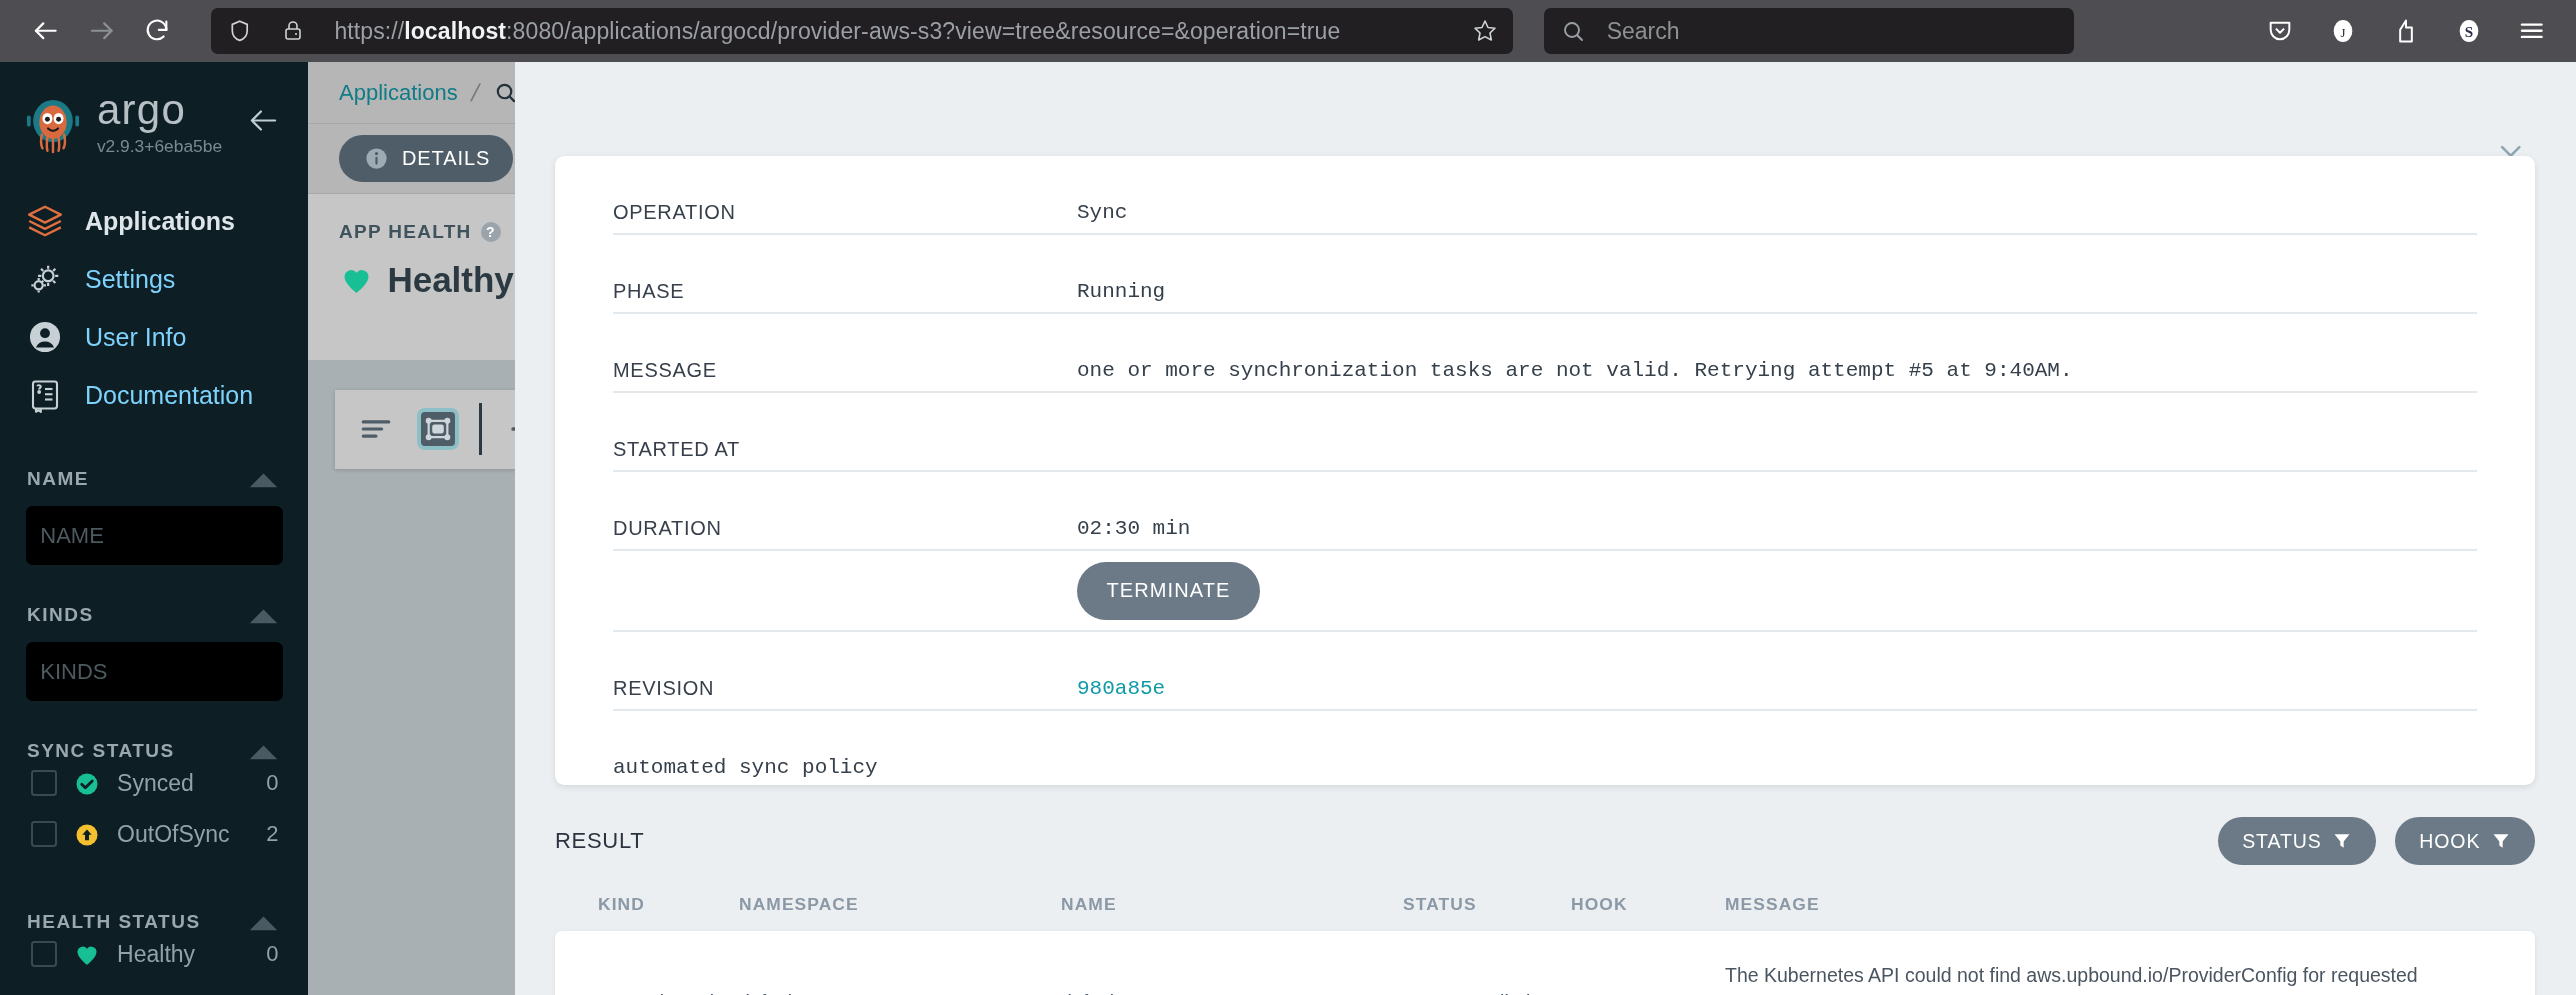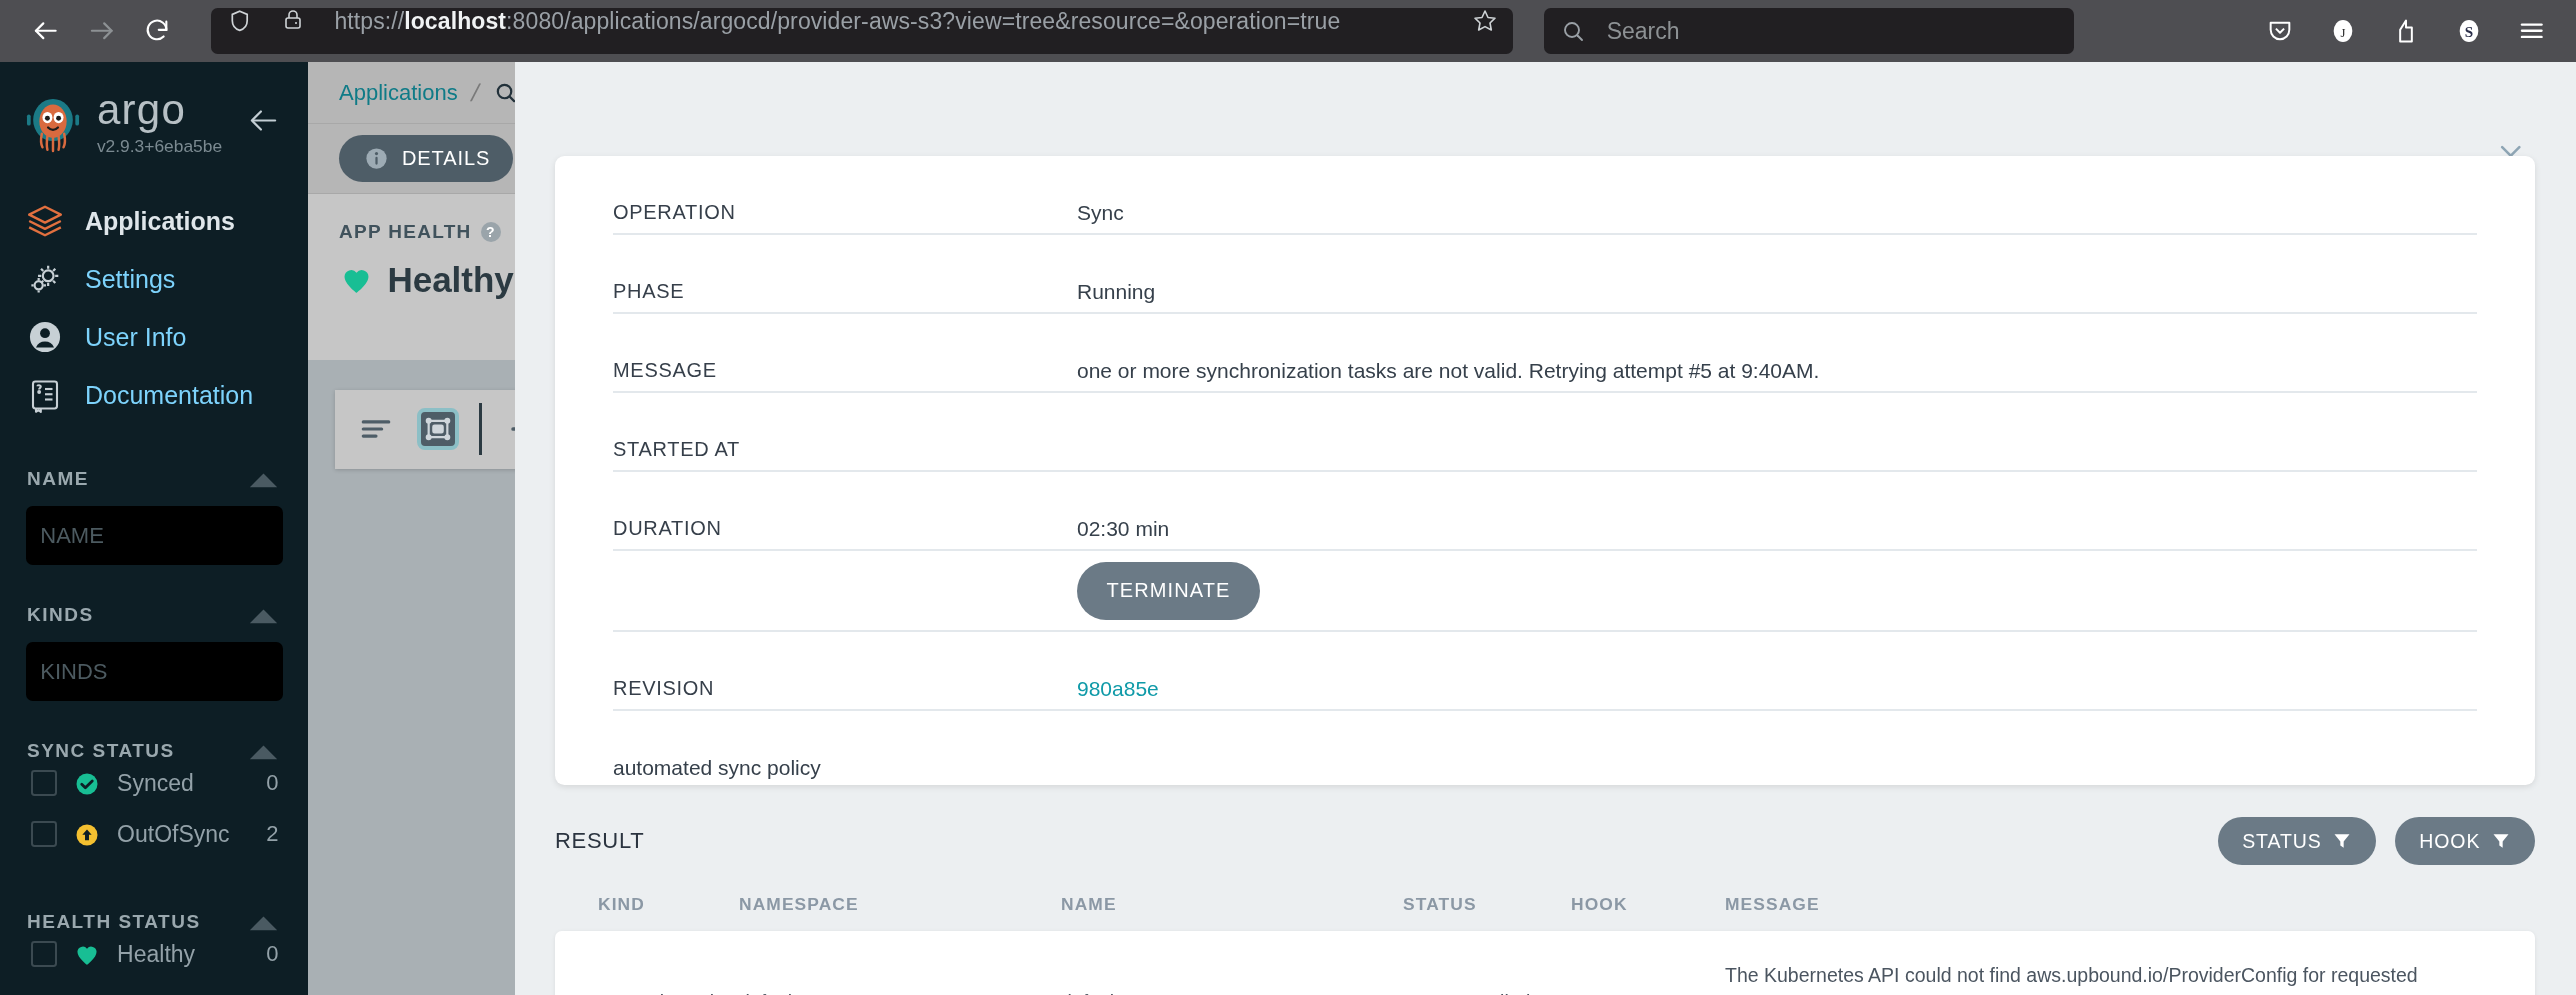--- a/index.html
+++ b/index.html
@@ -16,21 +16,21 @@
     background:#4e4e52; display:flex; align-items:center; padding:0 17.4px; gap:0;
   }
   .nav-btns{ display:flex; align-items:center; gap:0; }
   .nav-btn{
     width:56px; height:56px; display:flex; align-items:center; justify-content:center;
     border-radius:6.7px; cursor:pointer;
   }
   .nav-btn svg{ display:block; }
   .urlbar{
     margin-left:25.5px; height:46px; flex:0 0 1302px; width:1302px;
-    background:#211f22; border-radius:6.7px; display:flex; align-items:flex-start;
+    background:#211f22; border-radius:6.7px; display:flex; align-items:center;
     padding:0 16px; gap:29px;
   }
   .urlbar .shield, .urlbar .lock{ flex:0 0 auto; display:flex; align-items:center;}
   .url-text{
     font-size:23px; color:#9aa0a6; letter-spacing:0.1px; white-space:nowrap;
     overflow:hidden; text-overflow:ellipsis;
   }
   .url-text b{ color:#f1f3f4; font-weight:700; }
   .url-star{ margin-left:auto; flex:0 0 auto; }
   .searchbar{
@@ -40,21 +40,21 @@
   }
   .search-ph{ font-size:23px; color:#8d9194;margin-left:8px; }
   .toolbar-icons{ margin-left:auto; display:flex; align-items:center; gap:23px; padding-right:6.7px;}
   .tb-icon{ width:40px; height:40px; display:flex; align-items:center; justify-content:center; cursor:pointer;}
 
   
   .argo-nav{
     position:absolute; top:62px; left:0; width:308px; height:934px;
     background:#0d1e25; color:#cfd8dc;
   }
-  .argo-brand{ display:flex; align-items:center; padding:31px 0 0 21.5px; gap:13.4px; position:relative;}
+  .argo-brand{ display:flex; align-items:flex-end; padding:31px 0 0 21.5px; gap:13.4px; position:relative;}
   .argo-logo{ width:62px; height:62px; flex:0 0 62px; position:relative;}
   .brand-text{ display:flex; flex-direction:column; justify-content:center; margin-top:-4px;}
   .brand-name{ font-size:42px; letter-spacing:1.3px; color:#b7c0c5; font-weight:400; line-height:1;}
   .brand-ver{ font-size:17.4px; color:#7b8a91; margin-top:5.4px; }
   .collapse-arrow{ position:absolute; right:29.5px; top:43px; cursor:pointer;}
 
   .nav-items{ margin-top:35px; }
   .nav-item{
     display:flex; align-items:center; gap:19px; height:58px; padding-left:24px; cursor:pointer;
   }
@@ -137,21 +137,21 @@
     padding:0 58px;
   }
   .row{
     display:flex; align-items:flex-start; min-height:69px;
     border-bottom:2px solid #e3e8ec; padding-top:35px;margin-top:10px;
   }
   .row:last-child{ border-bottom:none; }
   .row-label{
     flex:0 0 464px; font-size:20px; letter-spacing:0.7px; color:#363f4a; font-weight:400;
   }
-  .row-value{ font-size:21px; color:#36404b; }
+  .row-value{ font-size:21px; color:#36404b;font-family:Liberation Mono, monospace; }
   .row-value.link{ color:#0f9aa8; cursor:pointer; }
   .row-action{ display:flex; align-items:center; min-height:81px; border-bottom:2px solid #e3e8ec; }
   .terminate-btn{
     margin-left:464px; height:58px; border-radius:29.5px; background:#6b7a86; color:#fff;
     display:flex; align-items:center; padding:0 29.5px; font-size:20px; letter-spacing:1.1px;
     cursor:pointer; border:none; font-family:inherit;
   }
 
   .result-sec{ position:absolute; left:40px; top:758px; width:1980px;}
   .result-head{ display:flex; align-items:center; height:42px; }

